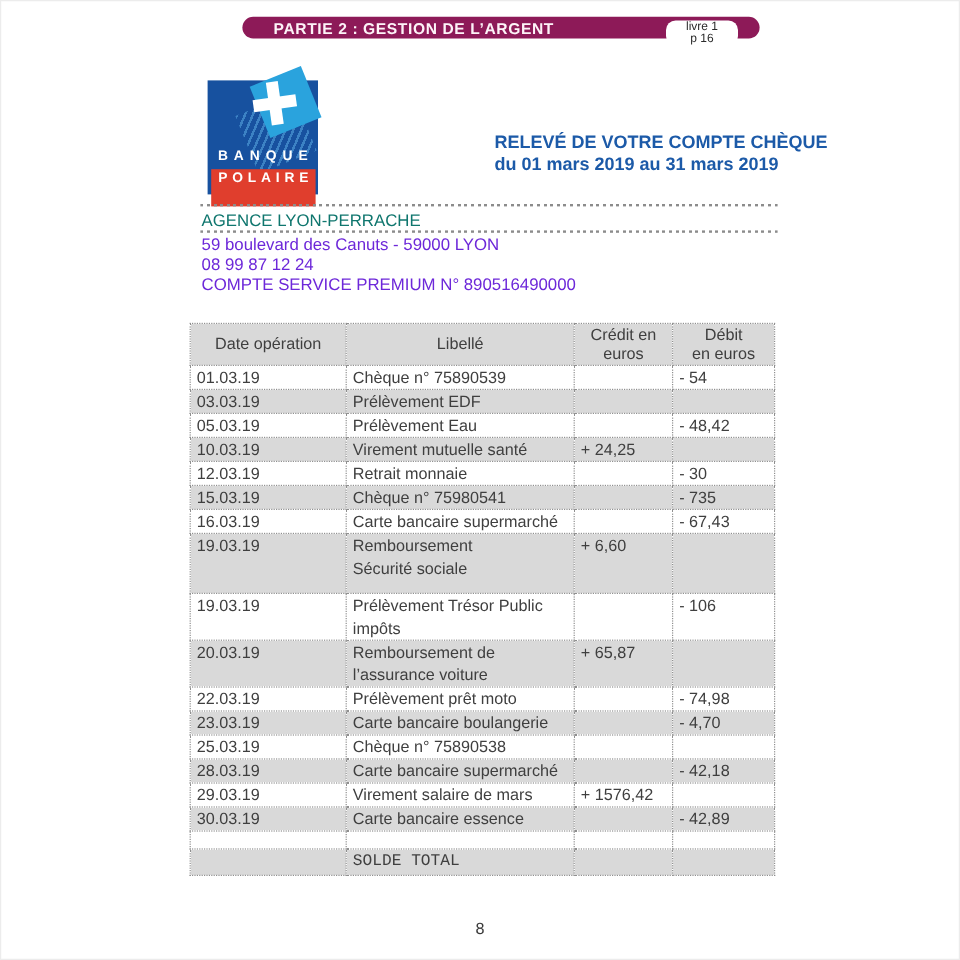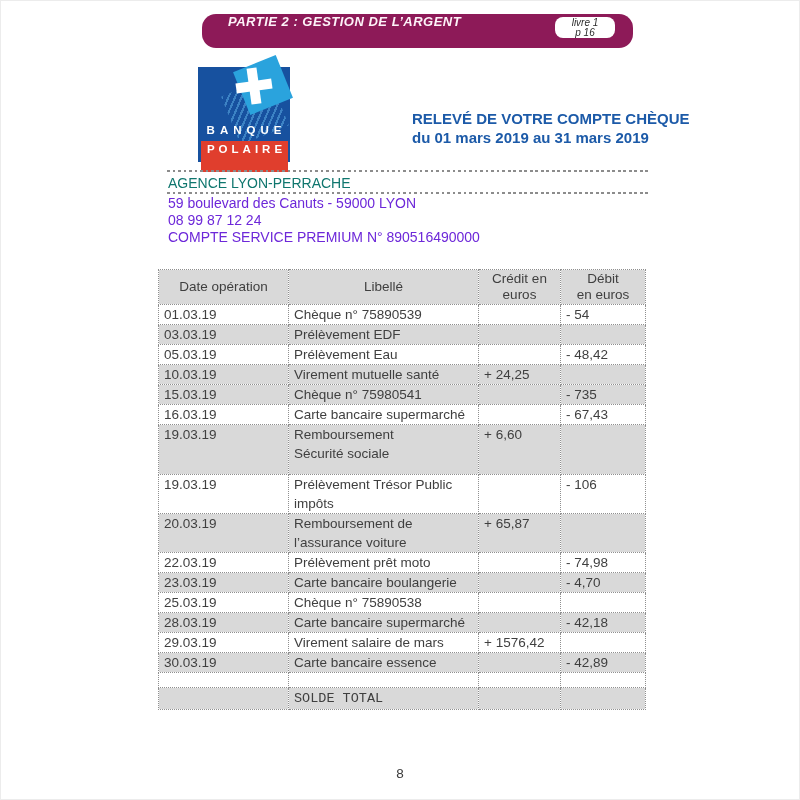--- a/index.html
+++ b/index.html
@@ -12,26 +12,25 @@
     font-family: "Liberation Sans", sans-serif;
     color: #3f3f3f;
     overflow: hidden;
     box-shadow: inset 0 0 0 1px #ececec;
   }
 
   
   .header-bar {
     position: absolute;
     left: 202px; top: 14px;
-    width: 431px; height: 34px;
+    width: 431px; height: 18px;
     background: var(--bar, #8d1a58);
     border-radius: 14px;
     display: flex;
-    align-items: flex-start;
-    font-style: italic;
+    align-items: center;
   }
   .header-title {
     color: #fdf3f8;
     font-size: 13px;
     font-weight: 600;
     letter-spacing: 0.5px;
     padding-left: 26px;
     white-space: nowrap;
   }
   .badge {
@@ -43,21 +42,21 @@
     display: flex;
     flex-direction: column;
     align-items: center;
     justify-content: center;
     color: #2b2b2b;
     font-size: 10px;
     line-height: 10px;
   }
 
   
-  .logo { position: absolute; left: 173px; top: 58px; width: 100px; height: 106px; margin-left: 25px; }
+  .logo { position: absolute; left: 173px; top: 58px; width: 100px; height: 106px; }
   .logo-main { position: absolute; left: 0; top: 9px; width: 92px; height: 95px; background: var(--logo-dark, #17519f); }
   .logo-lt {
     position: absolute; left: 42px; top: 4px; width: 46px; height: 46px;
     background: var(--logo-light, #2aa3dd);
     transform: rotate(-22deg);
   }
   .logo-hatch {
     position: absolute; left: 31px; top: 27px; width: 52px; height: 52px;
     transform: rotate(-22deg);
     background: repeating-linear-gradient(135deg, #3c82c4 0 2px, transparent 2px 6px);
@@ -214,20 +213,26 @@
           <td>Prélèvement Eau</td>
           <td></td>
           <td>- 48,42</td>
         </tr>
         <tr class="shaded">
           <td>10.03.19</td>
           <td>Virement mutuelle santé</td>
           <td>+ 24,25</td>
           <td></td>
         </tr>
+        <tr class="">
+          <td>12.03.19</td>
+          <td>Retrait monnaie</td>
+          <td></td>
+          <td>- 30</td>
+        </tr>
         <tr class="shaded">
           <td>15.03.19</td>
           <td>Chèque n° 75980541</td>
           <td></td>
           <td>- 735</td>
         </tr>
         <tr class="">
           <td>16.03.19</td>
           <td>Carte bancaire supermarché</td>
           <td></td>

